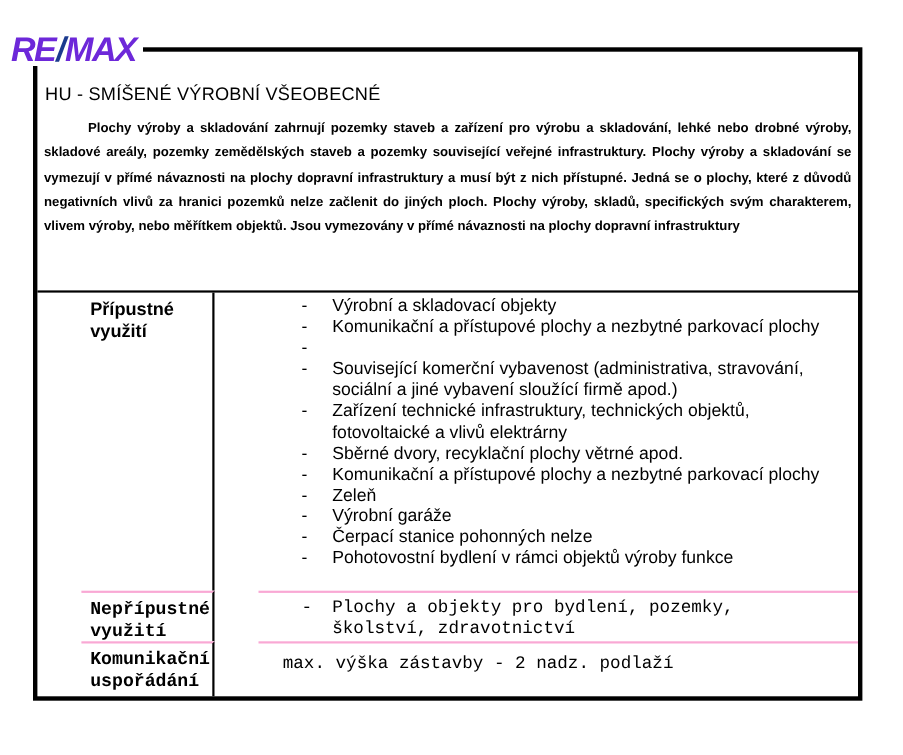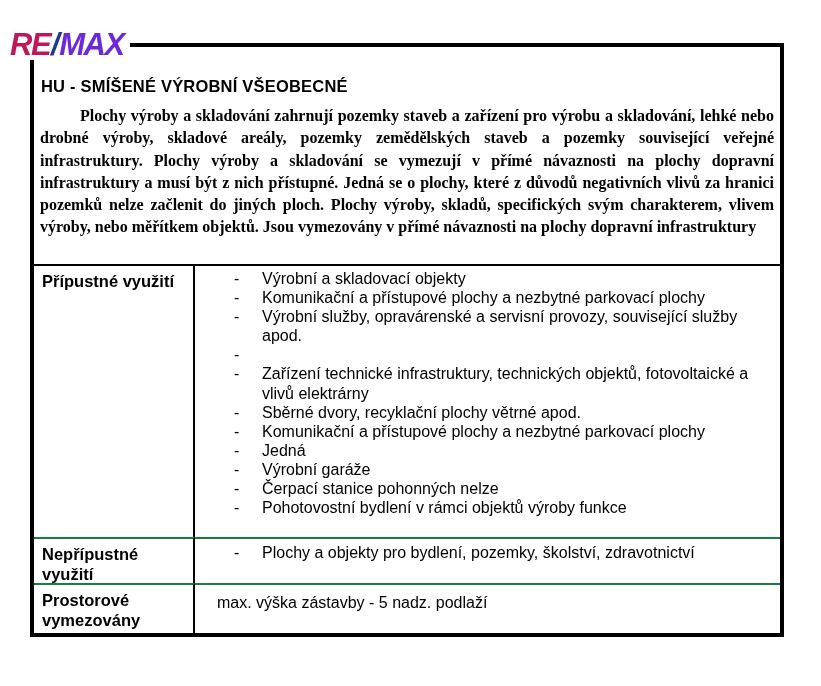--- a/index.html
+++ b/index.html
@@ -11,49 +11,49 @@
   .logo { position:absolute; left:8px; top:29px; z-index:2; background:#fff;
           padding:2px 6px 2px 2px; font-weight:bold; font-style:italic;
           font-size:31px; line-height:27px; letter-spacing:-1.5px; white-space:nowrap; }
   .logo .red  { }
   .logo .slash{ padding:0 1px; }
 
   
   .box { position:absolute; left:30px; top:43px; width:754px; height:594px;
          border:4px solid #000; background:#fff; }
 
-  .heading { font-size:16.5px; font-weight:bold; margin:30px 6px 0 7px;
+  .heading { font-size:16.5px; font-weight:normal; margin:30px 6px 0 7px;
              letter-spacing:0.2px; }
 
-  .intro { margin:9px 6px 0 6px; font-size:16px; font-weight:bold;
-           line-height:22.3px; text-align:justify; text-indent:40px;font-family:Liberation Serif, serif; }
+  .intro { margin:9px 6px 0 6px; font-size:12px; font-weight:bold;
+           line-height:22.3px; text-align:justify; text-indent:40px; }
 
   
   .rtable { position:absolute; left:0; right:0; top:217px; bottom:0;
             display:grid; grid-template-columns:161px 1fr;
             grid-template-rows:1fr 46px 50px; border-top:2px solid #000; }
-  .cell { overflow:hidden; }
+  .cell { overflow:hidden;margin-left:40px; }
   .label { border-right:2px solid #000; font-weight:bold; font-size:16.5px;
            line-height:20px; padding:5px 6px 0 8px; }
-  .rb { border-top:2px solid #15803d; }
+  .rb { border-top:2px solid #f9a8d4;font-family:Liberation Mono, monospace; }
 
   .content.r1 { padding-top:3px; }
   .bullet { display:grid; grid-template-columns:28px 1fr; padding-left:39px;
             font-size:16px; line-height:19.1px; }
   .bullet .btxt { padding-right:28px; }
   .content.r2 { padding-top:4px; }
   .content.r3 { padding:8px 10px 0 22px; font-size:16px; line-height:20px; }
 </style>
 </head>
 <body>
 
 <div class="page">
 
   <div class="logo">
-    <span class="red" style="color: #be185d;">RE</span><span class="slash" style="color: rgb(27, 58, 142);">/</span><span class="red" style="color: #6d28d9;">MAX</span>
+    <span class="red" style="color: #6d28d9;">RE</span><span class="slash" style="color: rgb(27, 58, 142);">/</span><span class="red" style="color: #6d28d9;">MAX</span>
   </div>
 
   <div class="box">
 
     <div class="heading">HU - SMÍŠENÉ VÝROBNÍ VŠEOBECNÉ</div>
 
     <div class="intro">Plochy výroby a skladování zahrnují pozemky staveb a zařízení pro výrobu a skladování, lehké nebo drobné výroby, skladové areály, pozemky zemědělských staveb a pozemky související veřejné infrastruktury. Plochy výroby a skladování se vymezují v přímé návaznosti na plochy dopravní infrastruktury a musí být z nich přístupné. Jedná se o plochy, které z důvodů negativních vlivů za hranici pozemků nelze začlenit do jiných ploch. Plochy výroby, skladů, specifických svým charakterem, vlivem výroby, nebo měřítkem objektů. Jsou vymezovány v přímé návaznosti na plochy dopravní infrastruktury</div>
 
     <div class="rtable">
 
@@ -62,40 +62,40 @@
         <div class="bullet">
             <span class="dash">-</span>
             <span class="btxt">Výrobní a skladovací objekty</span>
           </div>
         <div class="bullet">
             <span class="dash">-</span>
             <span class="btxt">Komunikační a přístupové plochy a nezbytné parkovací plochy</span>
           </div>
         <div class="bullet">
             <span class="dash">-</span>
-            <span class="btxt">Výrobní služby, opravárenské a servisní provozy, související služby apod.</span>
           </div>
         <div class="bullet">
             <span class="dash">-</span>
+            <span class="btxt">Související komerční vybavenost (administrativa, stravování, sociální a jiné vybavení sloužící firmě apod.)</span>
           </div>
         <div class="bullet">
             <span class="dash">-</span>
             <span class="btxt">Zařízení technické infrastruktury, technických objektů, fotovoltaické a vlivů elektrárny</span>
           </div>
         <div class="bullet">
             <span class="dash">-</span>
             <span class="btxt">Sběrné dvory, recyklační plochy větrné apod.</span>
           </div>
         <div class="bullet">
             <span class="dash">-</span>
             <span class="btxt">Komunikační a přístupové plochy a nezbytné parkovací plochy</span>
           </div>
         <div class="bullet">
             <span class="dash">-</span>
-            <span class="btxt">Jedná</span>
+            <span class="btxt">Zeleň</span>
           </div>
         <div class="bullet">
             <span class="dash">-</span>
             <span class="btxt">Výrobní garáže</span>
           </div>
         <div class="bullet">
             <span class="dash">-</span>
             <span class="btxt">Čerpací stanice pohonných nelze</span>
           </div>
         <div class="bullet">
@@ -105,18 +105,18 @@
       </div>
 
       <div class="cell label rb">Nepřípustné využití</div>
       <div class="cell content r2 rb">
         <div class="bullet">
             <span class="dash">-</span>
             <span class="btxt">Plochy a objekty pro bydlení, pozemky, školství, zdravotnictví</span>
           </div>
       </div>
 
-      <div class="cell label rb">Prostorové vymezovány</div>
-      <div class="cell content r3 rb">max. výška zástavby - 5 nadz. podlaží</div>
+      <div class="cell label rb">Komunikační uspořádání</div>
+      <div class="cell content r3 rb">max. výška zástavby - 2 nadz. podlaží</div>
 
     </div>
   </div>
 </div>
 
 </body></html>

